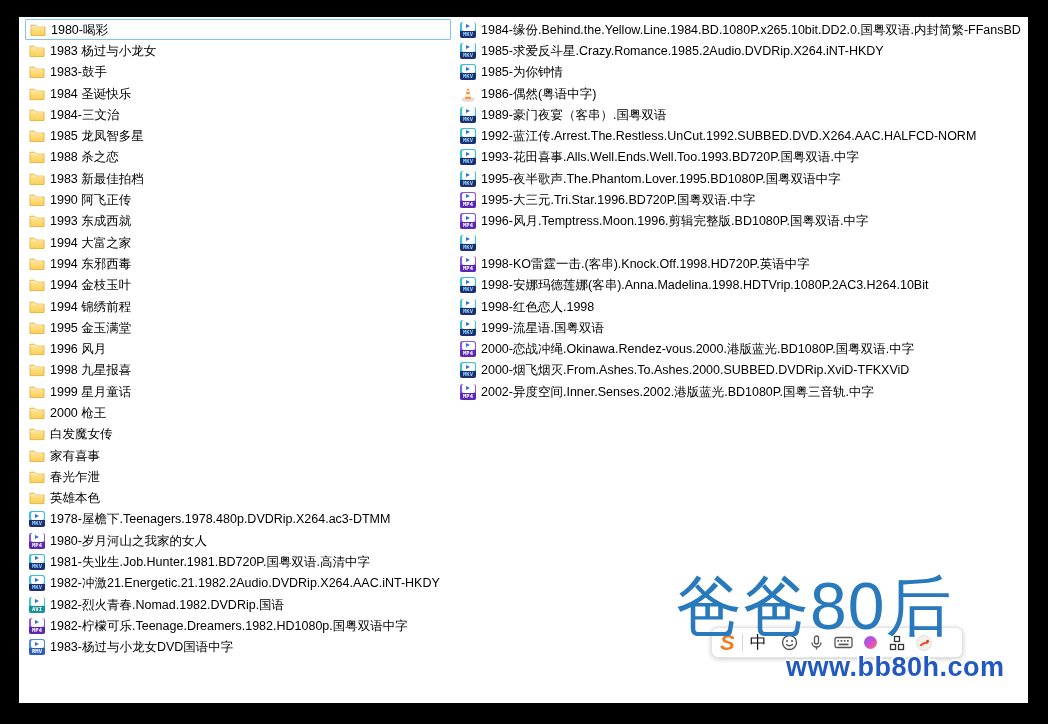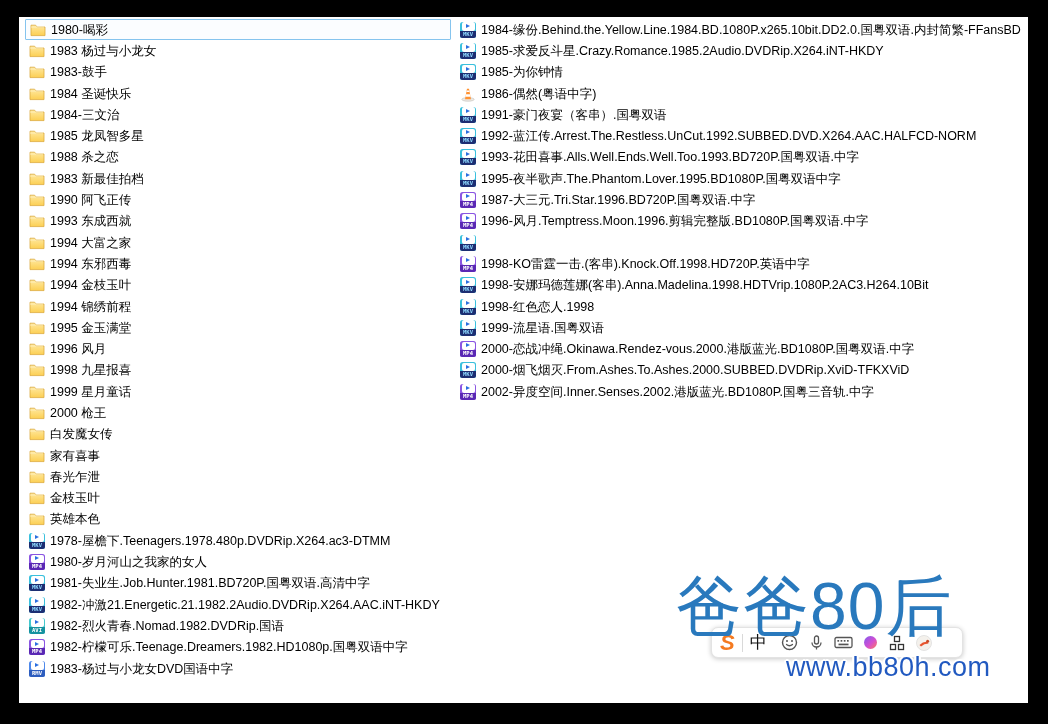--- a/index.html
+++ b/index.html
@@ -68,21 +68,21 @@
     margin:0 2.5px;color:#444;
   }
   
   .wm-title{
     position:absolute;left:676px;top:572px;z-index:10;
     font-size:66px;font-weight:400;color:#2979bd;letter-spacing:1px;
     line-height:1.05;white-space:nowrap;
   }
   .wm-url{
     position:absolute;left:786px;top:652px;z-index:10;
-    font-size:27px;font-weight:400;color:#2159c0;letter-spacing:0.5px;
+    font-size:27px;font-weight:700;color:#2159c0;letter-spacing:0.5px;
     white-space:nowrap;
     text-shadow:-2px 0 0 #fff,2px 0 0 #fff,0 -2px 0 #fff,0 2px 0 #fff,
                 -1.5px -1.5px 0 #fff,1.5px -1.5px 0 #fff,-1.5px 1.5px 0 #fff,1.5px 1.5px 0 #fff;
   }
 </style>
 </head>
 <body>
 
 <div class="screen">
   <div class="col col-left">
@@ -422,35 +422,20 @@
             <defs>
               <linearGradient id="fg" x1="0" y1="0" x2="0" y2="1">
                 <stop offset="0" stop-color="#ffe9a0"></stop>
                 <stop offset="1" stop-color="#fccf53"></stop>
               </linearGradient>
             </defs>
             <path d="M1 3.2 h4.6 l1.5 1.8 h7.9 v8.6 h-14 z" fill="url(#fg)" stroke="#dcaa3c" stroke-width="0.8" stroke-linejoin="round"></path>
             <path d="M1 4.6 h13 v0.9 h-13 z" fill="#fff3c8" opacity="0.8"></path>
           </svg>
         </span>
-        <span class="lbl">金枝玉叶</span>
-      </div>
-      <div class="row">
-        <span class="fi fi-folder">
-          <svg width="16" height="16" viewBox="0 0 16 16">
-            <defs>
-              <linearGradient id="fg" x1="0" y1="0" x2="0" y2="1">
-                <stop offset="0" stop-color="#ffe9a0"></stop>
-                <stop offset="1" stop-color="#fccf53"></stop>
-              </linearGradient>
-            </defs>
-            <path d="M1 3.2 h4.6 l1.5 1.8 h7.9 v8.6 h-14 z" fill="url(#fg)" stroke="#dcaa3c" stroke-width="0.8" stroke-linejoin="round"></path>
-            <path d="M1 4.6 h13 v0.9 h-13 z" fill="#fff3c8" opacity="0.8"></path>
-          </svg>
-        </span>
         <span class="lbl">英雄本色</span>
       </div>
       <div class="row">
         <span class="fi fi-mkv">
           <i class="dlogo"></i>
           <u class="fmt">MKV</u>
         </span>
         <span class="lbl">1978-屋檐下.Teenagers.1978.480p.DVDRip.X264.ac3-DTMM</span>
       </div>
       <div class="row">
@@ -527,21 +512,21 @@
             <path d="M6.7 4.6 h2.6 l0.3 1.4 h-3.2 z" fill="#ffffff"></path>
           </svg>
         </span>
         <span class="lbl">1986-偶然(粤语中字)</span>
       </div>
       <div class="row">
         <span class="fi fi-mkv">
           <i class="dlogo"></i>
           <u class="fmt">MKV</u>
         </span>
-        <span class="lbl">1991-豪门夜宴（客串）.国粤双语</span>
+        <span class="lbl">1989-豪门夜宴（客串）.国粤双语</span>
       </div>
       <div class="row">
         <span class="fi fi-mkv">
           <i class="dlogo"></i>
           <u class="fmt">MKV</u>
         </span>
         <span class="lbl">1992-蓝江传.Arrest.The.Restless.UnCut.1992.SUBBED.DVD.X264.AAC.HALFCD-NORM</span>
       </div>
       <div class="row">
         <span class="fi fi-mkv">
@@ -555,21 +540,21 @@
           <i class="dlogo"></i>
           <u class="fmt">MKV</u>
         </span>
         <span class="lbl">1995-夜半歌声.The.Phantom.Lover.1995.BD1080P.国粤双语中字</span>
       </div>
       <div class="row">
         <span class="fi fi-mp4">
           <i class="dlogo"></i>
           <u class="fmt">MP4</u>
         </span>
-        <span class="lbl">1987-大三元.Tri.Star.1996.BD720P.国粤双语.中字</span>
+        <span class="lbl">1995-大三元.Tri.Star.1996.BD720P.国粤双语.中字</span>
       </div>
       <div class="row">
         <span class="fi fi-mp4">
           <i class="dlogo"></i>
           <u class="fmt">MP4</u>
         </span>
         <span class="lbl">1996-风月.Temptress.Moon.1996.剪辑完整版.BD1080P.国粤双语.中字</span>
       </div>
       <div class="row">
         <span class="fi fi-mkv">

